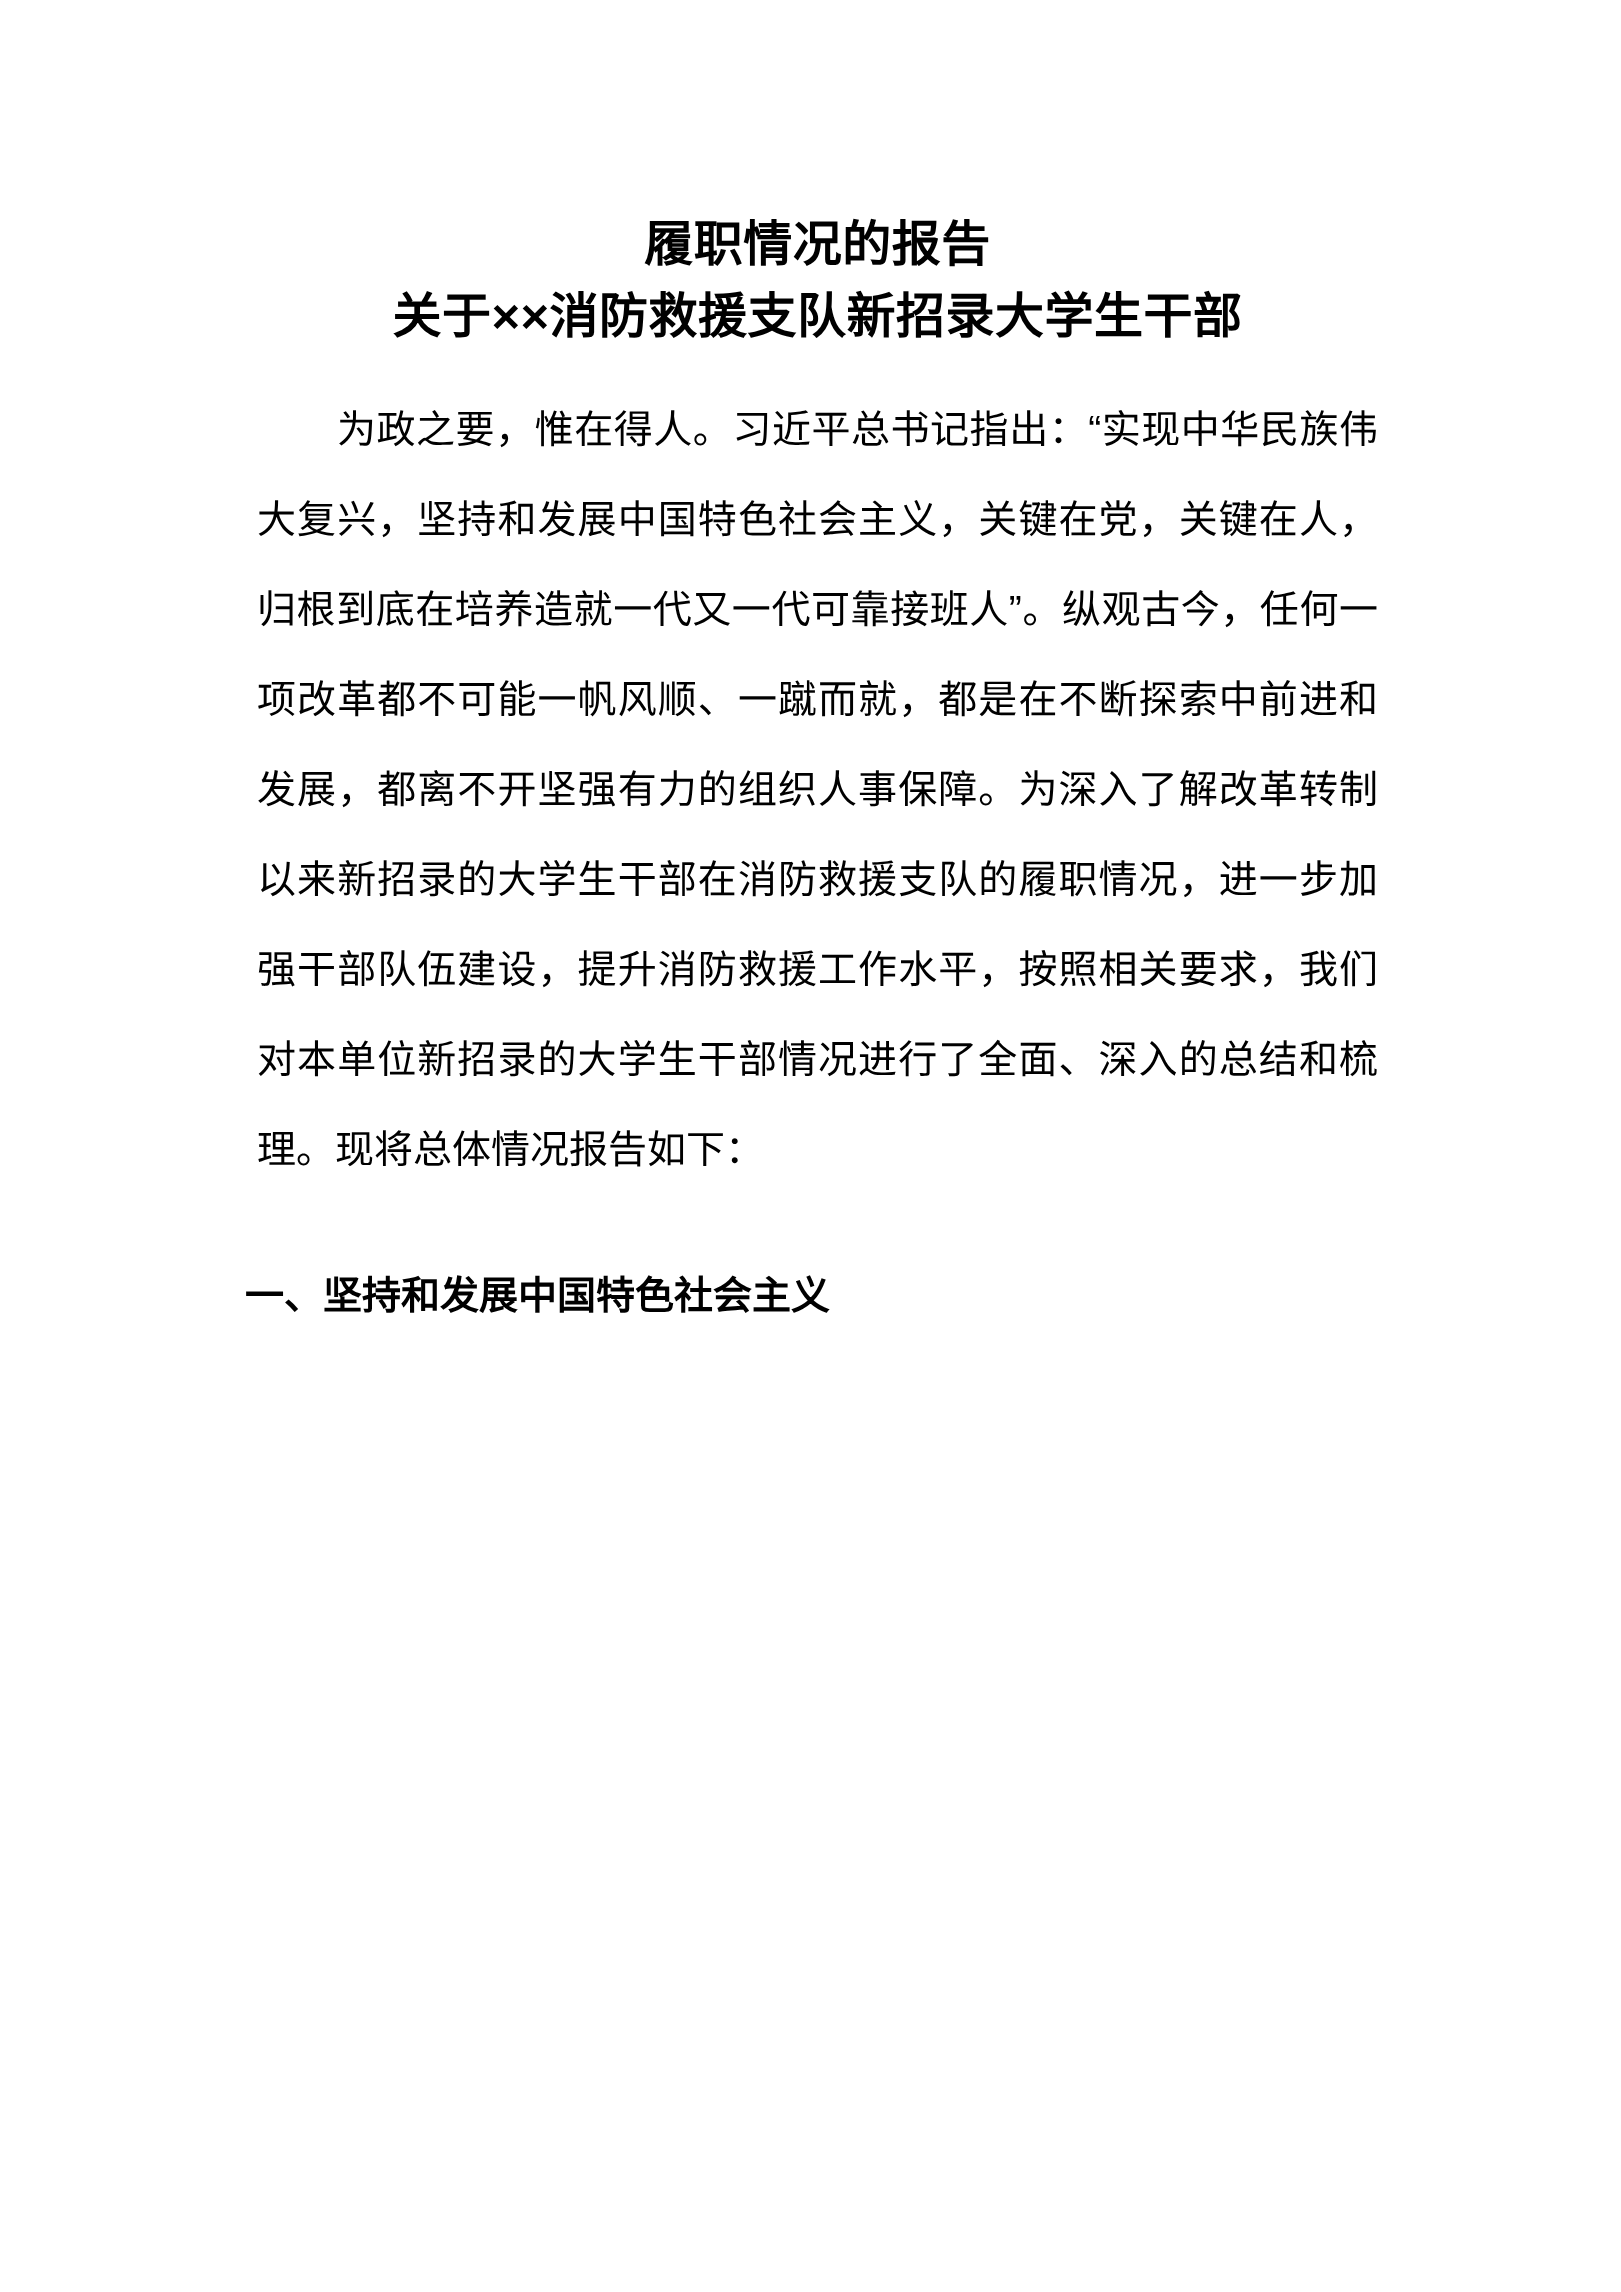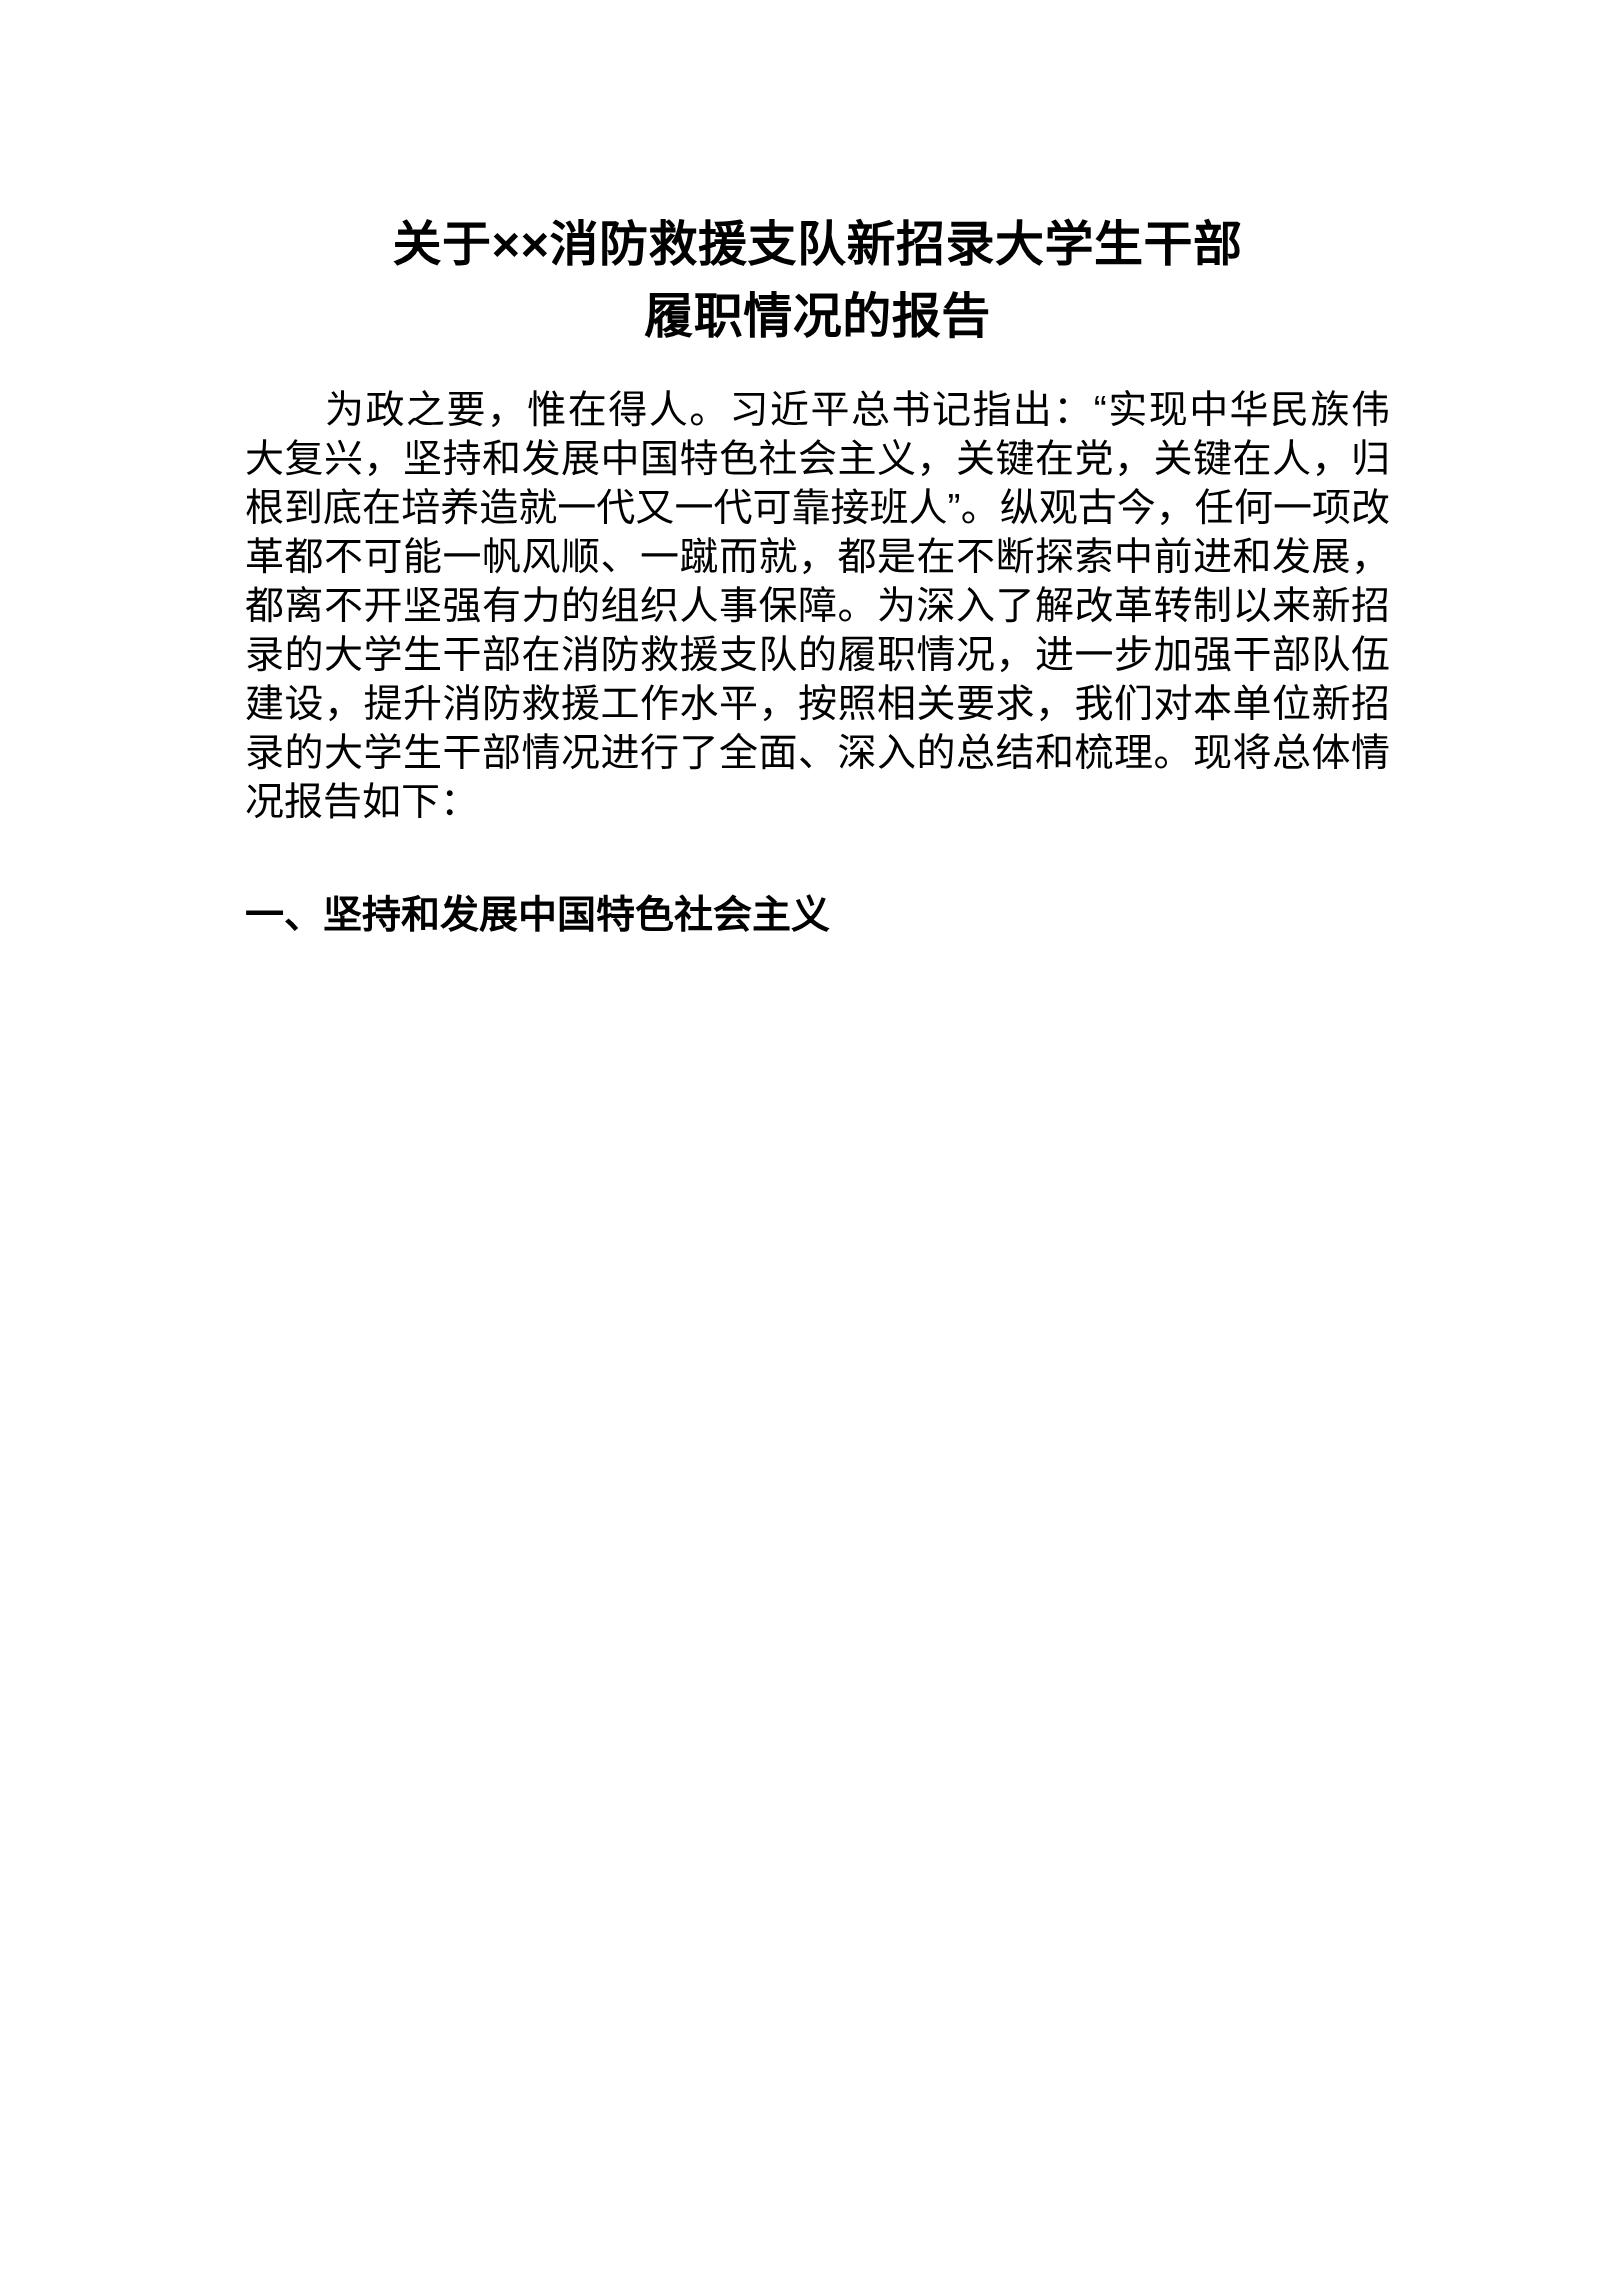--- a/index.html
+++ b/index.html
@@ -37,23 +37,23 @@
     letter-spacing: 0.5px;
     color: #000000;
   }
 
   .doc-title .title-line {
     display: block;
     white-space: nowrap;
   }
 
   .para {
-    margin: 0;
+    margin: 12px;
     font-size: 39px;
-    line-height: 49px;
+    line-height: 90px;
     text-align: justify;
     text-justify: inter-ideograph;
     text-indent: 80px;
     color: #000000;
     font-weight: 400;
   }
 
   .para-first {
     margin-top: 33px;
   }
@@ -75,22 +75,22 @@
   }
 </style>
 </head>
 <body>
 
 <div class="page">
 
   <div class="content">
 
     <h1 class="doc-title">
+      <span class="title-line">履职情况的报告</span>
       <span class="title-line">关于××消防救援支队新招录大学生干部</span>
-      <span class="title-line">履职情况的报告</span>
     </h1>
 
     <p class="para para-first">为政之要，惟在得人。习近平总书记指出：“实现中华民族伟大复兴，坚持和发展中国特色社会主义，关键在党，关键在人，归根到底在培养造就一代又一代可靠接班人”。纵观古今，任何一项改革都不可能一帆风顺、一蹴而就，都是在不断探索中前进和发展，都离不开坚强有力的组织人事保障。为深入了解改革转制以来新招录的大学生干部在消防救援支队的履职情况，进一步加强干部队伍建设，提升消防救援工作水平，按照相关要求，我们对本单位新招录的大学生干部情况进行了全面、深入的总结和梳理。现将总体情况报告如下：</p>
 
     <h2 class="section-heading">一、坚持和发展中国特色社会主义</h2>
 
 
   </div>
 
 </div>

